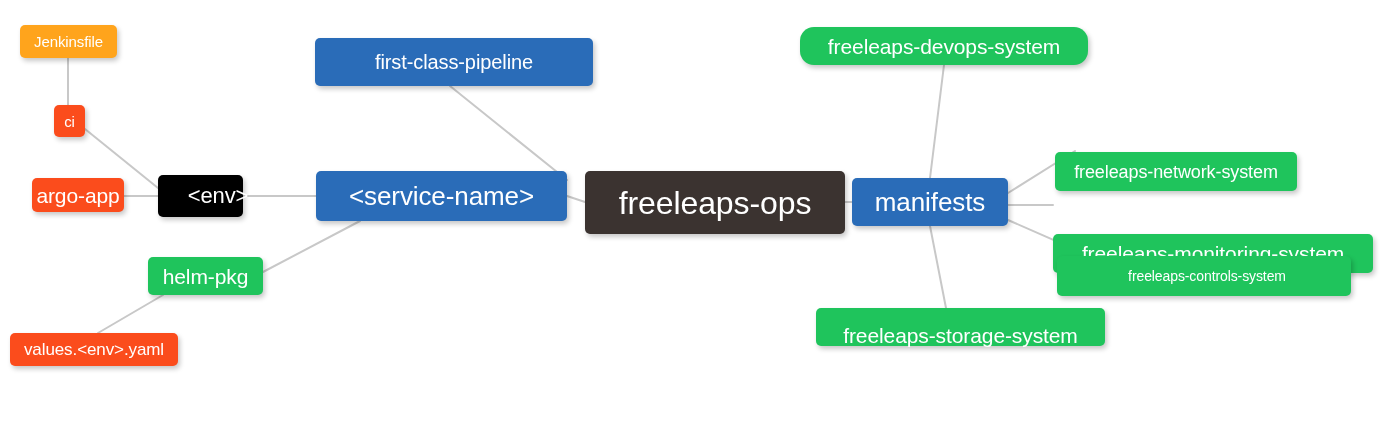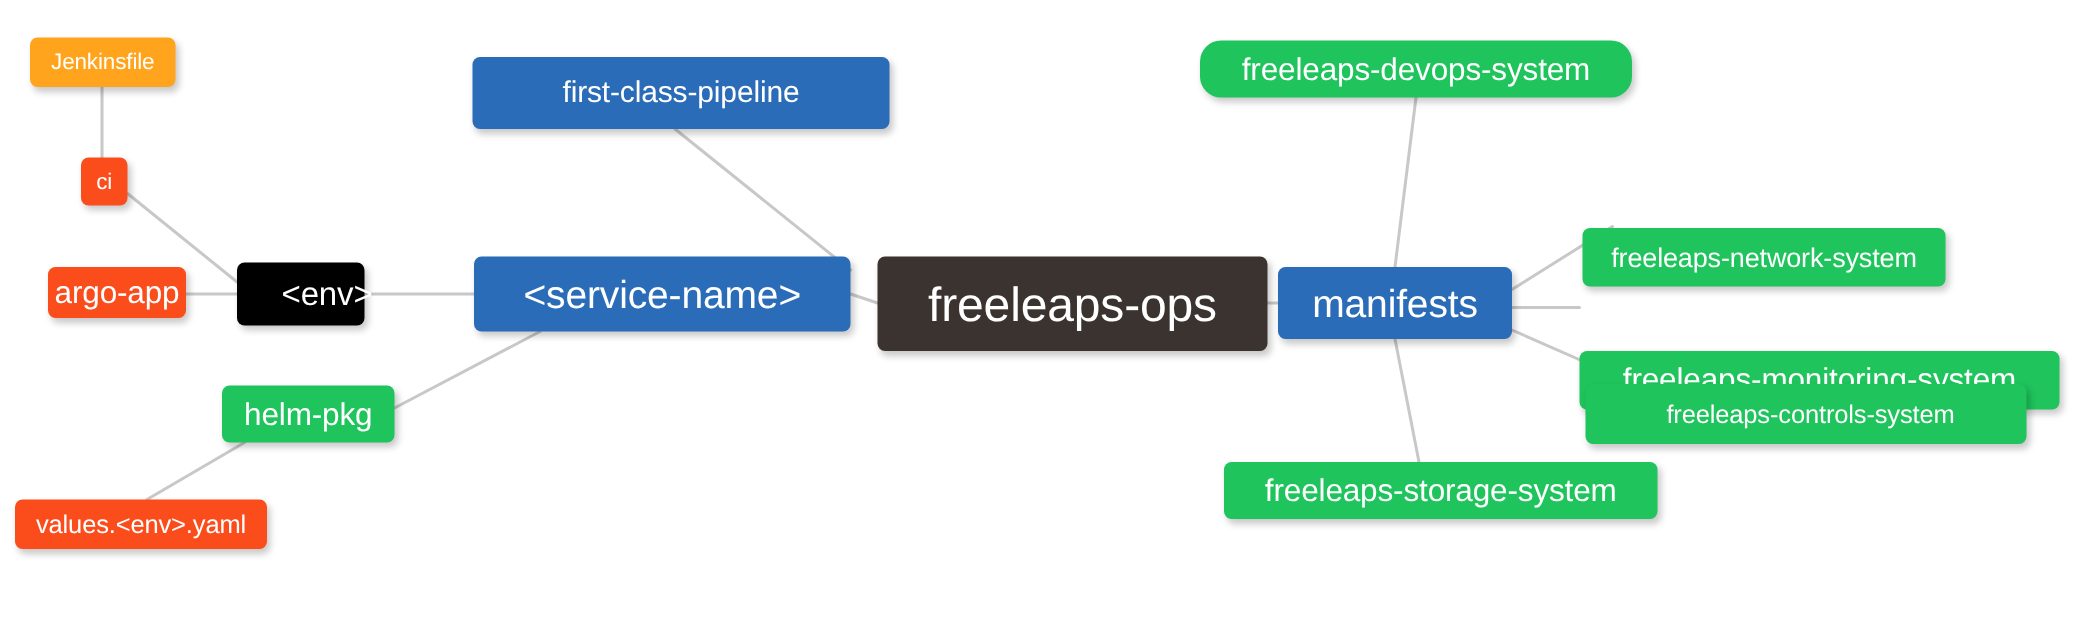--- a/index.html
+++ b/index.html
@@ -100,20 +100,20 @@
       </div>
       <div class="node" style="left: 800px; top: 27px; width: 288px; height: 38px; background: rgb(31, 196, 92); font-size: 21px; border-radius: 14px;">
         <span class="node-label">freeleaps-devops-system</span>
       </div>
       <div class="node" style="left: 1055px; top: 112px; width: 242px; height: 39px; background: rgb(31, 196, 92); font-size: 18px; margin-top: 40px;">
         <span class="node-label">freeleaps-network-system</span>
       </div>
       <div class="node" style="left: 1053px; top: 186px; width: 320px; height: 39px; background: rgb(31, 196, 92); font-size: 21px; margin-top: 48px;">
         <span class="node-label">freeleaps-monitoring-system</span>
       </div>
-      <div class="node" style="left: 1057px; top: 256px; width: 294px; height: 40px; background: rgb(31, 196, 92); font-size: 17px; padding-left: 16px;">
+      <div class="node" style="left: 1057px; top: 256px; width: 294px; height: 40px; background: rgb(31, 196, 92); font-size: 14px; padding-left: 16px;">
         <span class="node-label">freeleaps-controls-system</span>
       </div>
-      <div class="node" style="left: 816px; top: 308px; width: 289px; height: 38px; background: rgb(31, 196, 92); font-size: 21px;">
+      <div class="node" style="left: 816px; top: 308px; width: 289px; height: 38px; background: rgb(31, 196, 92); font-size: 21px; align-items: flex-end;">
         <span class="node-label">freeleaps-storage-system</span>
       </div>
     </div>
 </div>
 
 </body></html>

